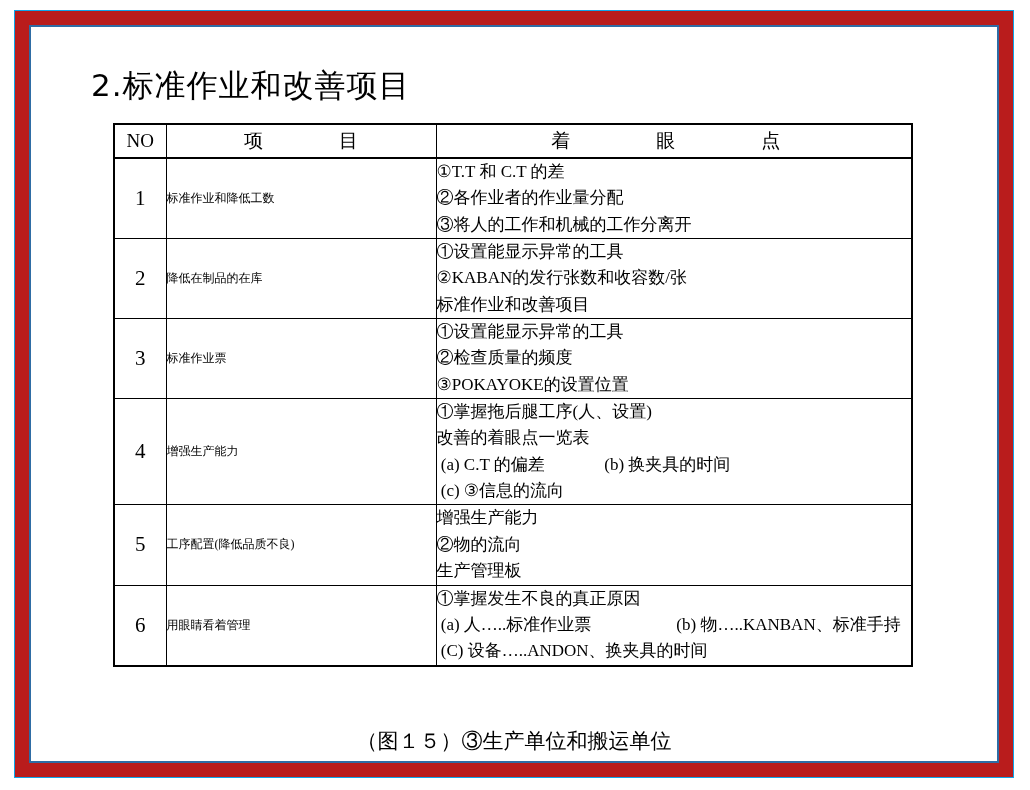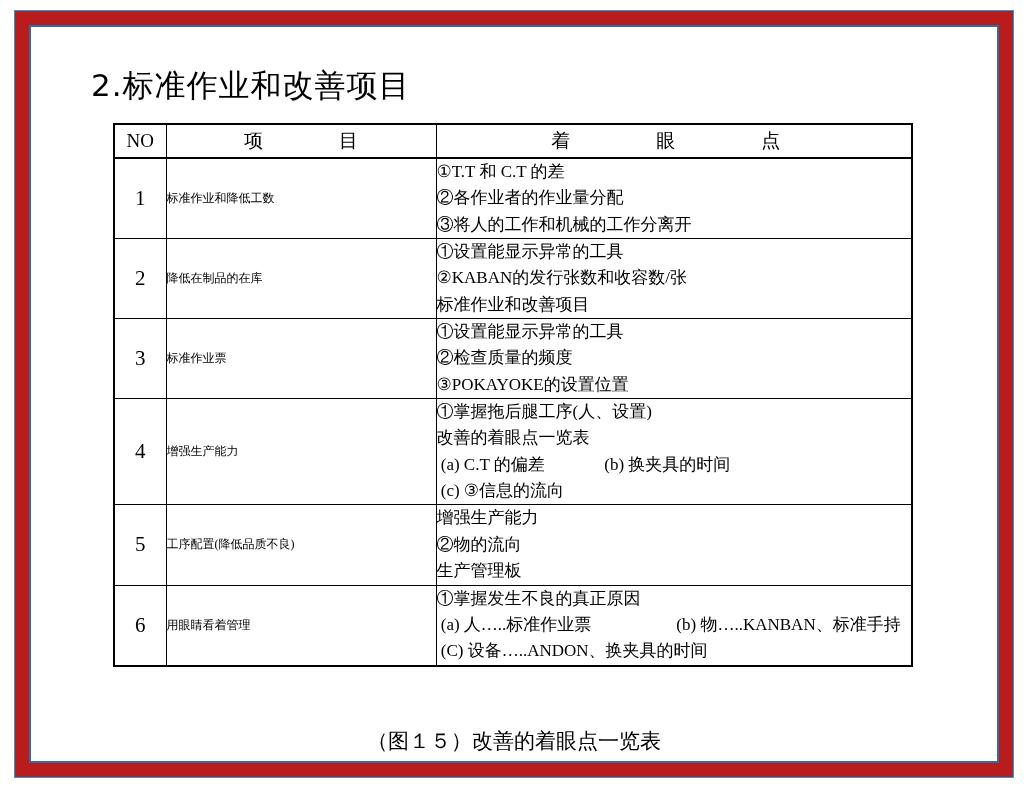--- a/index.html
+++ b/index.html
@@ -173,16 +173,16 @@
           <td class="cell-item">用眼睛看着管理</td>
           <td class="cell-points">
             <div class="ln">①掌握发生不良的真正原因</div>
             <div class="ln"> (a) 人…..标准作业票                    (b) 物…..KANBAN、标准手持</div>
             <div class="ln"> (C) 设备…..ANDON、换夹具的时间</div>
           </td>
         </tr>
       </tbody>
     </table>
 
-    <div class="caption">（图１５）改善的着眼点一览表</div>
+    <div class="caption">（图１５）③生产单位和搬运单位</div>
 
   </div>
 </div>
 
 </body></html>

